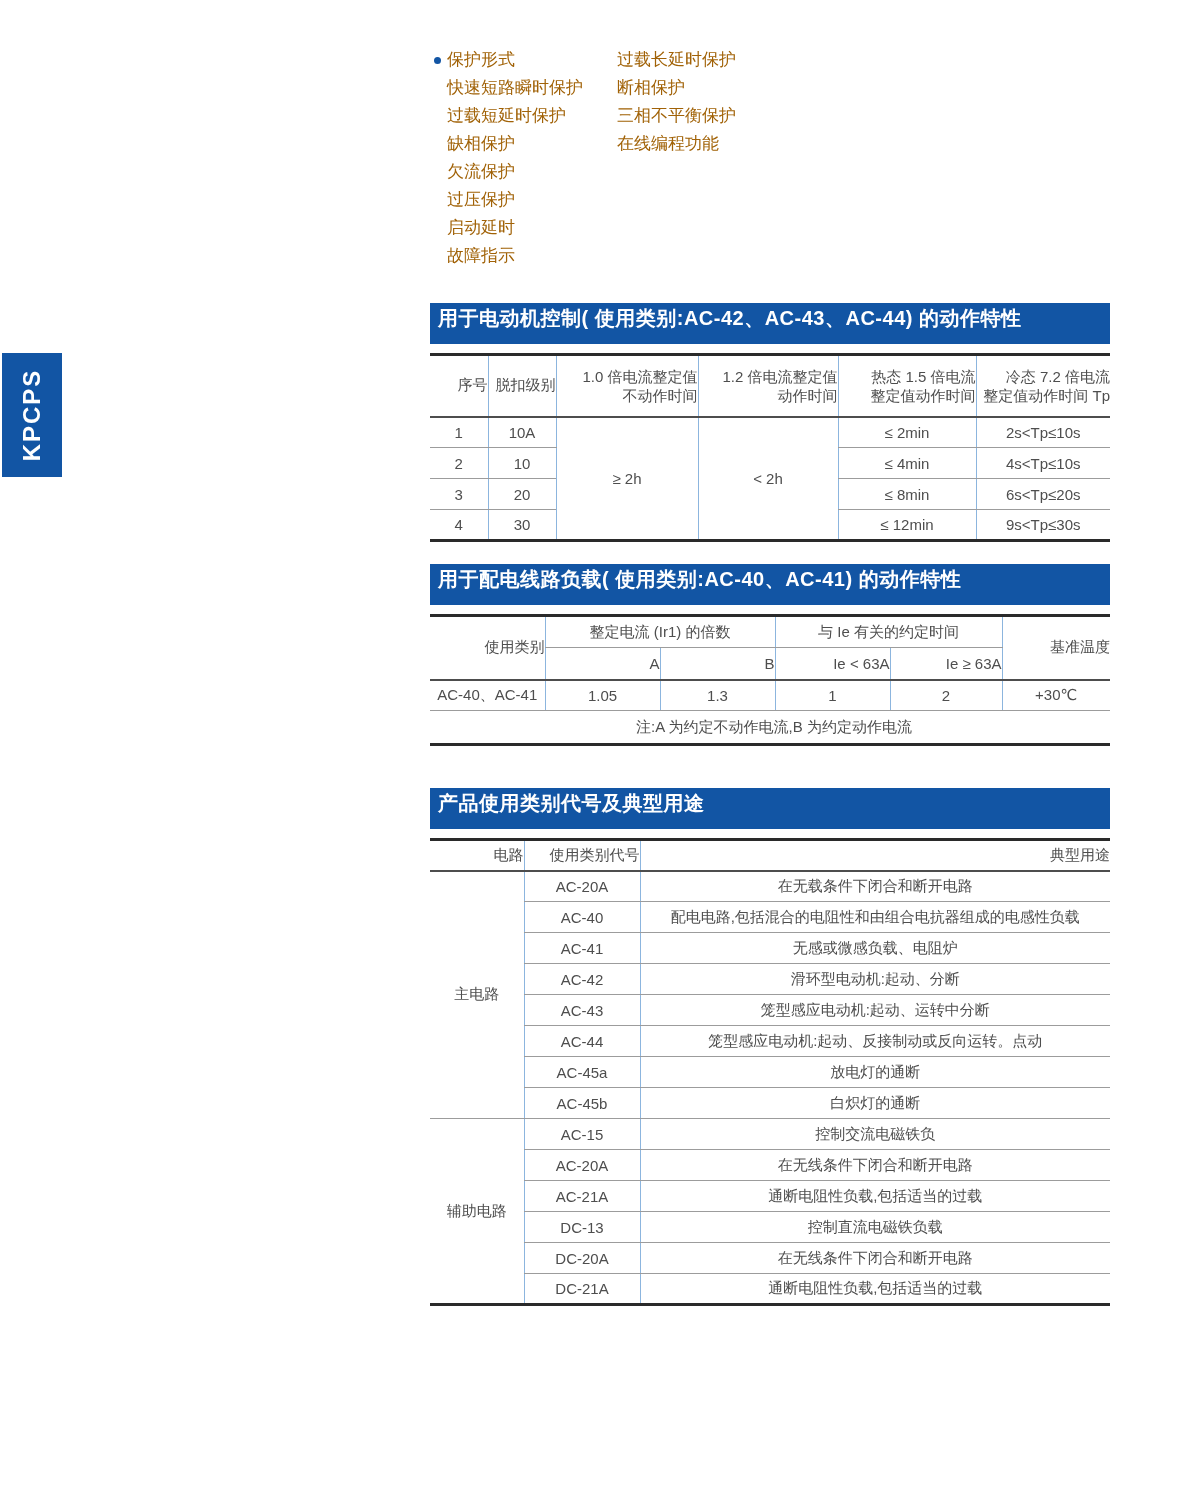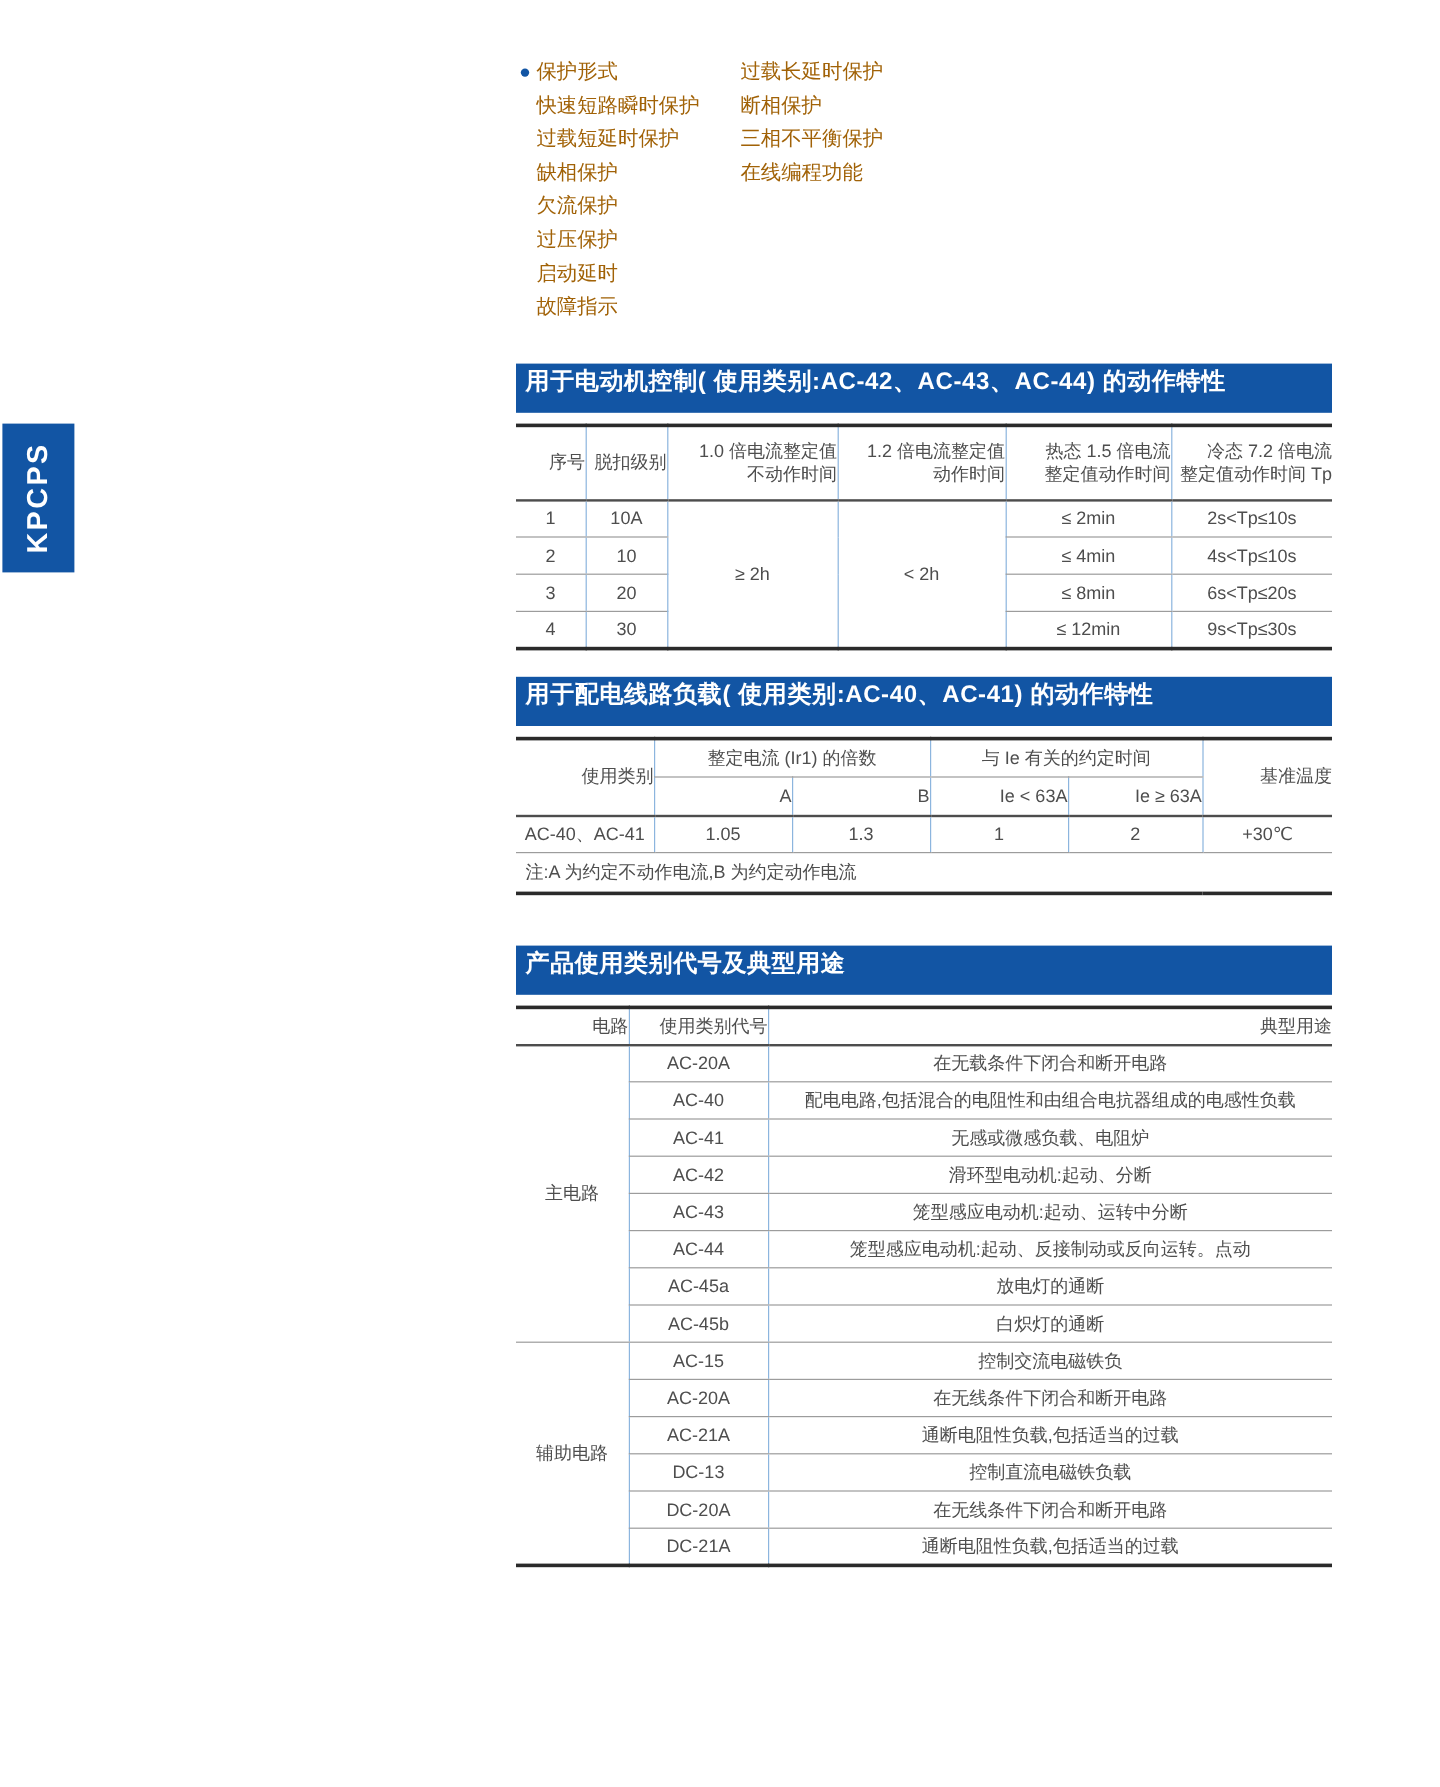--- a/index.html
+++ b/index.html
@@ -68,21 +68,21 @@
     font-size:15px;color:var(--text);padding:0;
   }
   .pre{white-space:pre-line;line-height:19px;}
   .vl{border-left:1px solid var(--lineblue);}
   .rb{border-bottom:1px solid var(--grayline);}
   .hb{border-bottom:2px solid var(--headline);text-align:right;}
   tr.h62{height:62px;}
   tr.h32{height:32px;}
   tr.h31{height:31px;}
   tr.h34{height:34px;}
-  td.note-cell{text-align:left;padding-left:8px;}
+  td.note-cell{text-align:center;padding-left:8px;}
 </style>
 </head>
 <body>
 
 <div class="side-tab">
   <span class="label">KPCPS</span>
 </div>
 
 <div class="features">
   <ul class="fcol left">

